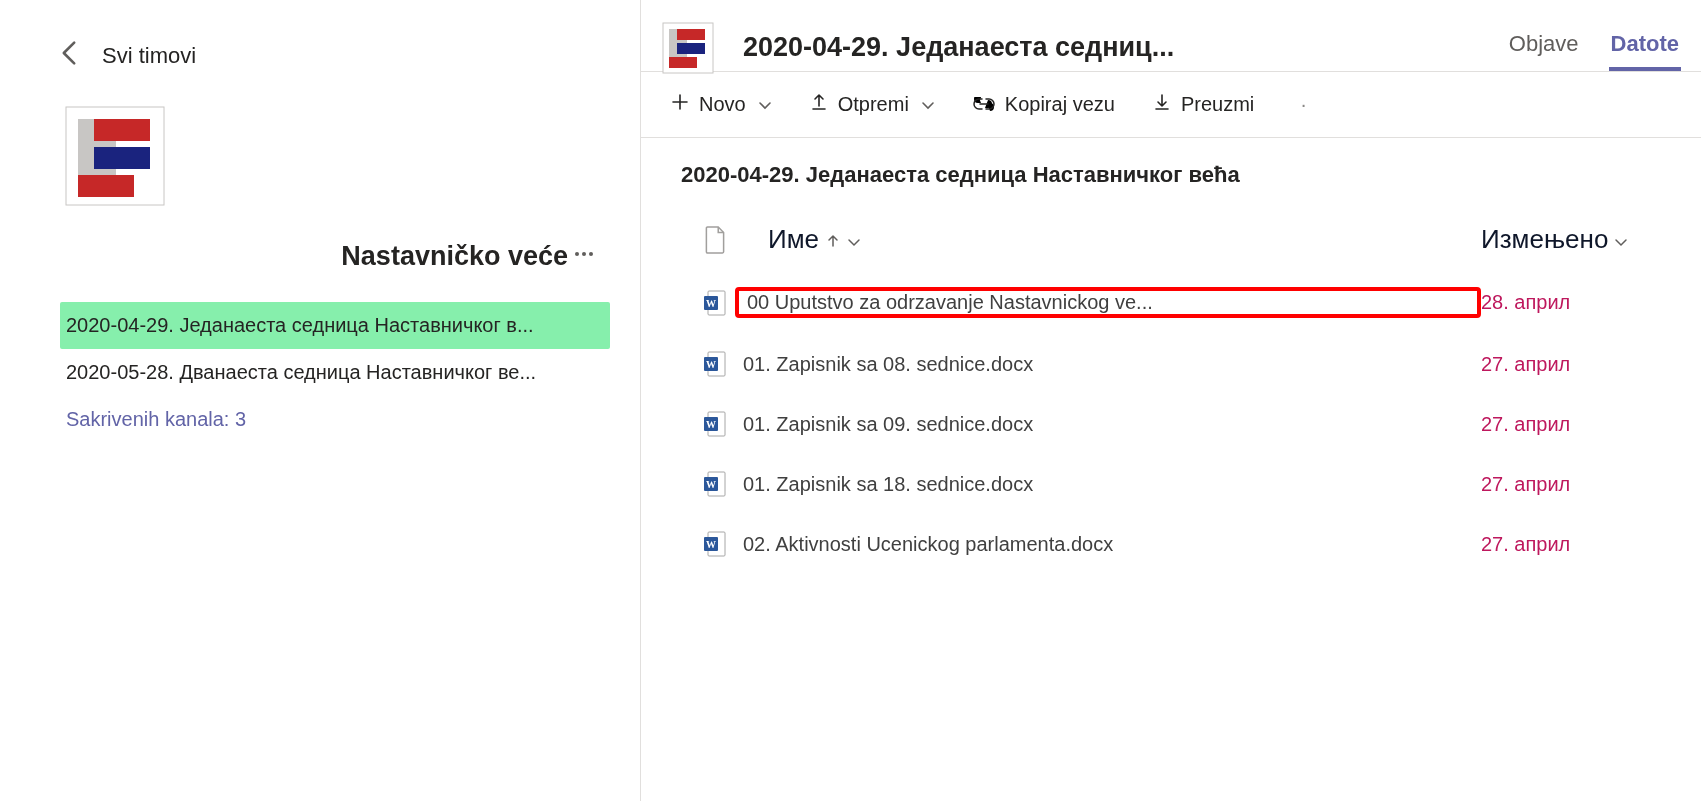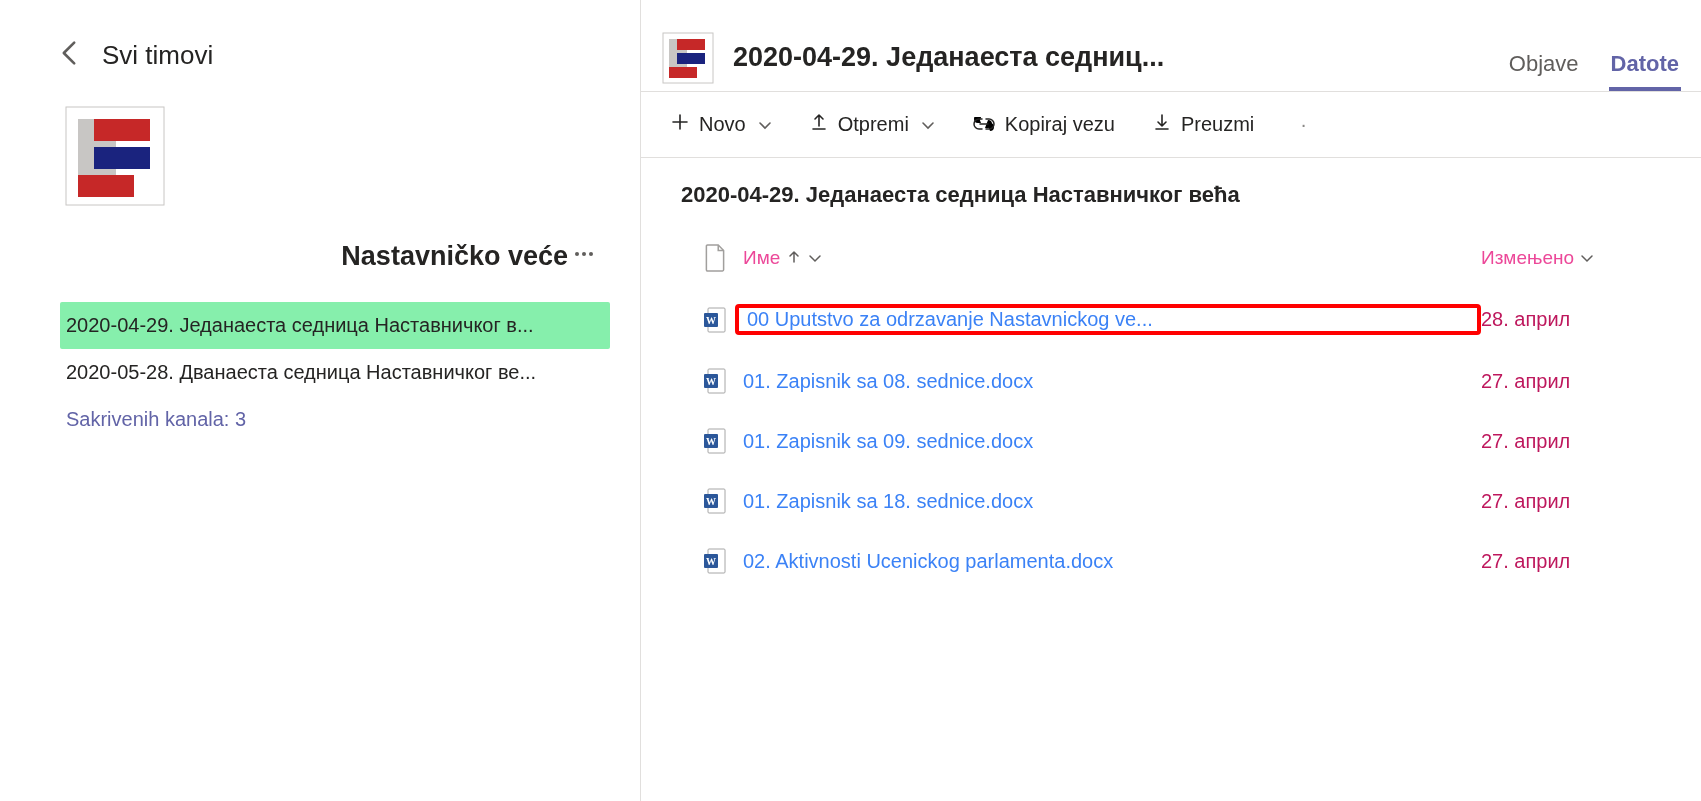--- a/index.html
+++ b/index.html
@@ -27,21 +27,21 @@
     display: flex;
     align-items: center;
     gap: 24px;
     margin-bottom: 30px;
     cursor: pointer;
   }
   .chevron-left {
     color: #605e5c;
   }
   .back-text {
-    font-size: 26px;
+    font-size: 22px;
     color: #252423;
   }
   .team-logo {
     width: 110px;
     height: 110px;
     margin-bottom: 30px;
   }
   .team-title-row {
     display: flex;
     align-items: center;
@@ -82,23 +82,23 @@
   
   .right-panel {
     flex: 1;
     display: flex;
     flex-direction: column;
     border-left: 1px solid #e1dfdd;
   }
   .header-bar {
     display: flex;
     align-items: center;
-    gap: 18px;
+    gap: 28px;
     padding: 24px 20px 0 20px;
-    height: 92px;
+    height: 72px;
     border-bottom: 1px solid #e1dfdd;
     position: relative;
   }
   .header-logo {
     width: 54px;
     height: 54px;
     flex-shrink: 0;
   }
   .header-title {
     font-size: 27px;
@@ -158,22 +158,23 @@
     color: #252423;
   }
 
   .file-list {
     padding: 10px 30px 0 46px;
   }
   .column-header {
     display: flex;
     align-items: center;
     padding: 16px 0;
-    font-size: 19px;
-    color: #ec4899;
+    font-size: 26px;
+    color: #0f172a;
+    gap: 25px;
   }
   .col-icon { width: 56px; display:flex; align-items:center; justify-content:center; }
   .col-name {
     flex: 1;
     display: flex;
     align-items: center;
     gap: 8px;
   }
   .col-mod {
     width: 190px;
@@ -182,21 +183,21 @@
     gap: 6px;
   }
   .file-row {
     display: flex;
     align-items: center;
     padding: 16px 0 16px 0;
     font-size: 20px;
     cursor: pointer;
   }
   .file-row .col-name {
-    color: #3b82f6;
+    color: #404040;
     white-space: nowrap;
     overflow: hidden;
     text-overflow: ellipsis;
     padding-right: 12px;
   }
   .file-row .col-mod {
     color: #be185d;
   }
   .highlight-box {
     border: 4px solid #ff0000;

